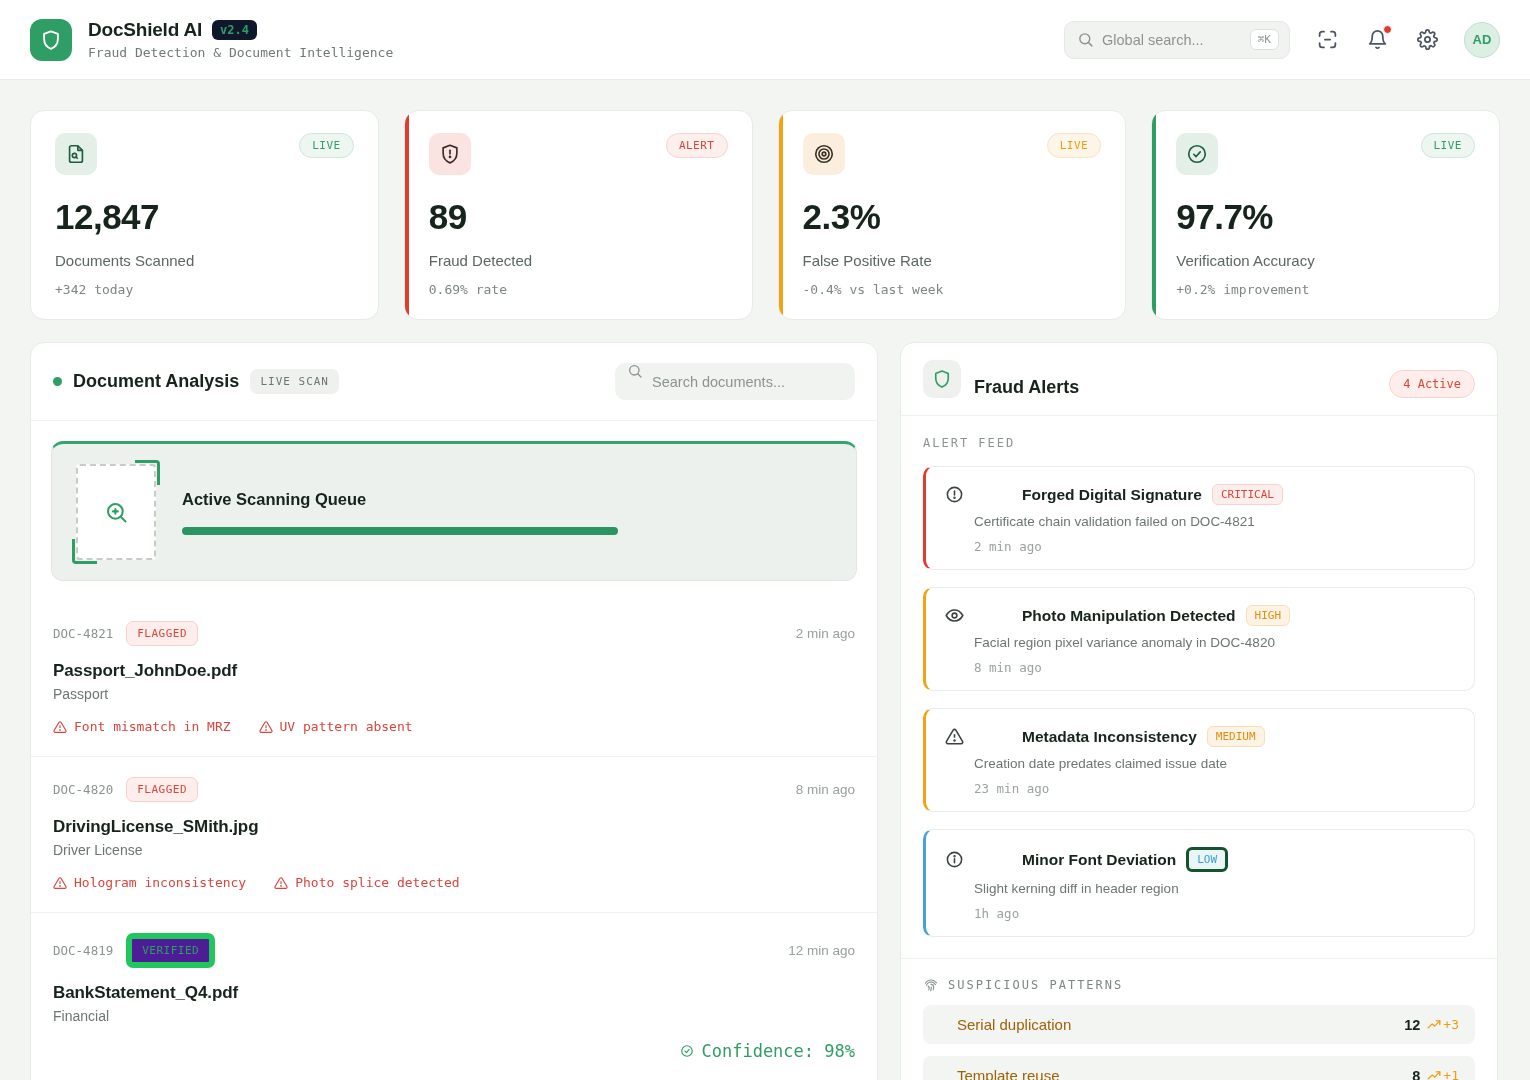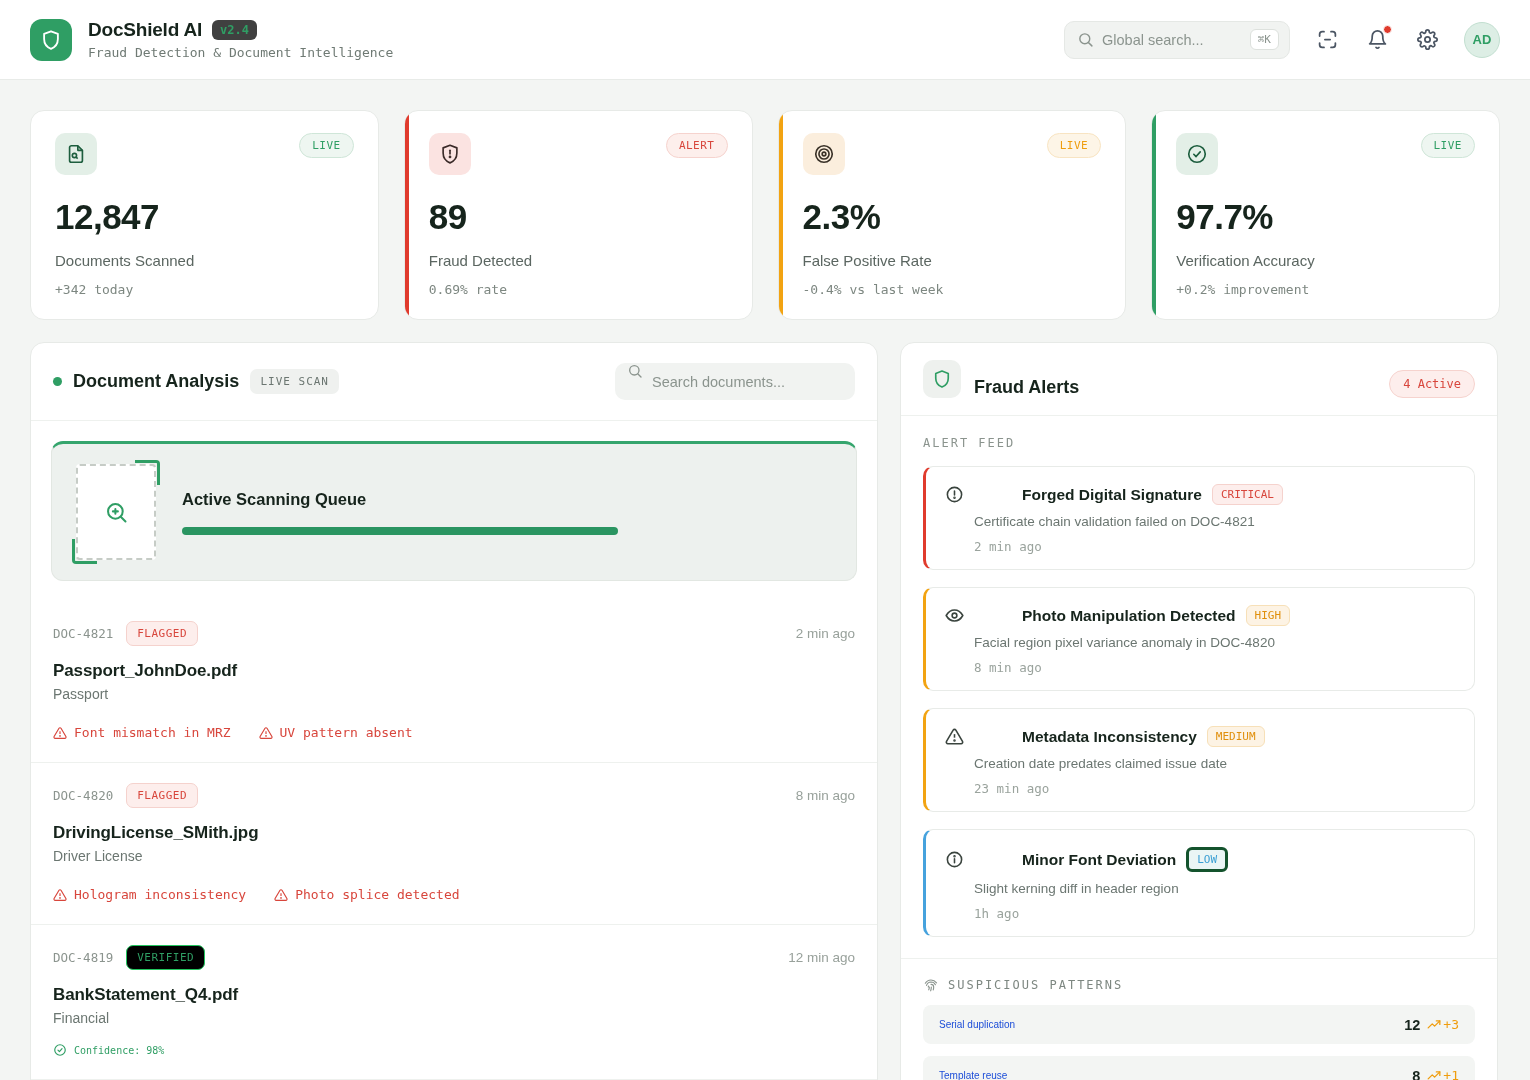--- a/index.html
+++ b/index.html
@@ -6,21 +6,21 @@
   html,body { width:1530px; height:1080px; }
   body { font-family:"Liberation Sans", sans-serif; background:#f3f5f3; color:#17251d; overflow:hidden; }
   .mono { font-family:"DejaVu Sans Mono", monospace; }
 
   
   .topbar { height:80px; background:#ffffff; border-bottom:1px solid #e8ebe8; display:flex; align-items:center; padding:0 30px; }
   .logo { width:42px; height:42px; border-radius:12px; background:#2f9e64; display:flex; align-items:center; justify-content:center; color:#fff; flex:0 0 auto; }
   .brand { margin-left:16px; }
   .brand-row { display:flex; align-items:center; gap:10px; }
   .app-title { font-size:19px; font-weight:700; letter-spacing:-0.2px; color:#16241c; }
-  .ver-badge { font-family:"DejaVu Sans Mono", monospace; font-size:12px; font-weight:700; color:#2f9e64; background:#404040; border-radius:6px; padding:3px 8px; }
+  .ver-badge { font-family:"DejaVu Sans Mono", monospace; font-size:12px; font-weight:700; color:#2f9e64; background:#0f172a; border-radius:6px; padding:3px 8px; }
   .app-sub { font-family:"DejaVu Sans Mono", monospace; font-size:13px; color:#6f7a74; margin-top:4px; }
   .top-right { margin-left:auto; display:flex; align-items:center; gap:24px; }
   .gsearch { width:226px; height:38px; background:#f1f3f1; border:1px solid #e5e8e5; border-radius:10px; display:flex; align-items:center; padding:0 10px 0 12px; gap:8px; color:#8b948e; }
   .gsearch input { border:none; outline:none; background:transparent; font-size:14.5px; color:#4b5952; width:110px; font-family:"Liberation Sans", sans-serif; }
   .gsearch input::placeholder { color:#8b948e; }
   .kbd { margin-left:auto; background:#ffffff; border:1px solid #dde1dd; border-radius:6px; font-family:"DejaVu Sans Mono", monospace; font-size:11px; color:#8b948e; padding:3px 7px; }
   .icon-btn { position:relative; width:26px; height:26px; display:flex; align-items:center; justify-content:center; color:#4b5563; cursor:pointer; }
   .dot { position:absolute; top:-2px; right:-2px; width:9px; height:9px; border-radius:50%; background:#e03b2d; border:1.5px solid #fff; }
   .avatar { width:36px; height:36px; border-radius:50%; background:#ddeee5; border:1px solid #c2dfd0; color:#2f9e64; font-size:13px; font-weight:700; display:flex; align-items:center; justify-content:center; }
 
@@ -63,27 +63,27 @@
   .queue-title { font-size:16.5px; font-weight:700; color:#16241c; }
   .queue-status { font-family:"DejaVu Sans Mono", monospace; font-size:13.5px; color:#6f7a74; margin-top:9px; }
   .progress { margin-top:18px; height:8px; border-radius:999px; background:transparent; }
   .progress-fill { height:8px; border-radius:999px; background:#2a9561; width:67%; }
 
   .doc-row { padding:20px 22px 22px 22px; border-bottom:1px solid #eef1ee; }
   .doc-meta { display:flex; align-items:center; gap:13px; }
   .doc-id { font-family:"DejaVu Sans Mono", monospace; font-size:12.5px; color:#8b948e; }
   .status-badge { font-family:"DejaVu Sans Mono", monospace; font-size:11px; padding:5px 10px; border-radius:7px; letter-spacing:0.5px; }
   .status-badge.flagged { color:#d8463c; background:#fdeeec; border:1px solid #f5d2cd; }
-  .status-badge.verified { color:#2f9e64; background:#000000; border:1px solid #22c55e; }
+  .status-badge.verified { color:#2f9e64; background:#4c1d95; border:6px solid #22c55e; }
   .doc-time { margin-left:auto; font-size:13.5px; color:#98a19b; }
   .doc-name { font-size:17px; font-weight:700; color:#16241c; margin-top:15px; letter-spacing:-0.1px; }
   .doc-type { font-size:14px; color:#6b7671; margin-top:5px; }
-  .doc-flags { display:flex; gap:28px; margin-top:23px; }
+  .doc-flags { display:flex; gap:28px; margin-top:17px; }
   .flag-item { display:flex; align-items:center; gap:7px; font-family:"DejaVu Sans Mono", monospace; font-size:13px; color:#d8463c; }
-  .conf-item { display:flex; align-items:center; gap:7px; font-family:"DejaVu Sans Mono", monospace; font-size:10px; color:#2f9e64; margin-top:17px; }
+  .conf-item { display:flex; align-items:center; gap:7px; font-family:"DejaVu Sans Mono", monospace; font-size:17px; color:#2f9e64; margin-top:17px;justify-content:flex-end; }
 
   
   .alerts-head { display:flex; align-items:flex-end; gap:13px; padding:17px 22px; border-bottom:1px solid #eef1ee; }
   .shield-tile { width:38px; height:38px; border-radius:10px; background:#eef1ee; display:flex; align-items:center; justify-content:center; color:#2f9e64; }
   .active-badge { margin-left:auto; font-family:"DejaVu Sans Mono", monospace; font-size:12px; color:#d8463c; background:#fdeeec; border:1px solid #f6d3ce; border-radius:999px; padding:6px 13px; }
   .alerts-body { padding:20px 22px 4px 22px; }
   .feed-label { font-family:"DejaVu Sans Mono", monospace; font-size:12px; letter-spacing:2px; color:#8b948e; margin-bottom:16px; }
   .alert-card { background:#fff; border:1px solid #e8ebe8; border-radius:10px; padding:17px 16px 15px 19px; margin-bottom:17px; border-left-width:3px; border-left-style:solid; }
   .alert-card.critical { border-left-color:#e03b2d; }
   .alert-card.high { border-left-color:#f2a312; }
@@ -95,21 +95,21 @@
   .sev-badge { font-family:"DejaVu Sans Mono", monospace; font-size:11px; padding:3px 8px; border-radius:6px; }
   .sev-badge.critical { color:#d8463c; background:#fdeeec; border:1px solid #f5d2cd; }
   .sev-badge.high, .sev-badge.medium { color:#e08f0c; background:#fdf3e4; border:1px solid #f7e0b8; }
   .sev-badge.low { color:#3a9fd4; background:#eaf5f5; border:3px solid #14532d; }
   .alert-desc { font-size:13.5px; color:#6b7671; margin:9px 0 0 29px; }
   .alert-time { font-family:"DejaVu Sans Mono", monospace; font-size:12.5px; color:#9aa39d; margin:10px 0 0 29px; }
 
   .patterns { border-top:1px solid #eef1ee; padding:18px 22px 0 22px; }
   .patterns-label { display:flex; align-items:center; gap:9px; font-family:"DejaVu Sans Mono", monospace; font-size:12px; letter-spacing:2px; color:#7d8781; }
   .pattern-row { margin-top:12px; background:#f3f5f3; border-radius:8px; height:39px; display:flex; align-items:center; padding:0 16px; }
-  .pattern-name { font-size:10px; color:#1d4ed8; }
+  .pattern-name { font-size:15px; color:#a16207;margin-left:18px; }
   .pattern-right { margin-left:auto; display:flex; align-items:center; gap:7px; }
   .pattern-count { font-size:14.5px; font-weight:700; color:#16241c; }
   .pattern-trend { display:flex; align-items:center; gap:2px; color:#ef9d0e; font-family:"DejaVu Sans Mono", monospace; font-size:13px; }
   svg { display:block; }
 </style>
 </head>
 <body>
 
 <header class="topbar">
   <div class="logo">

